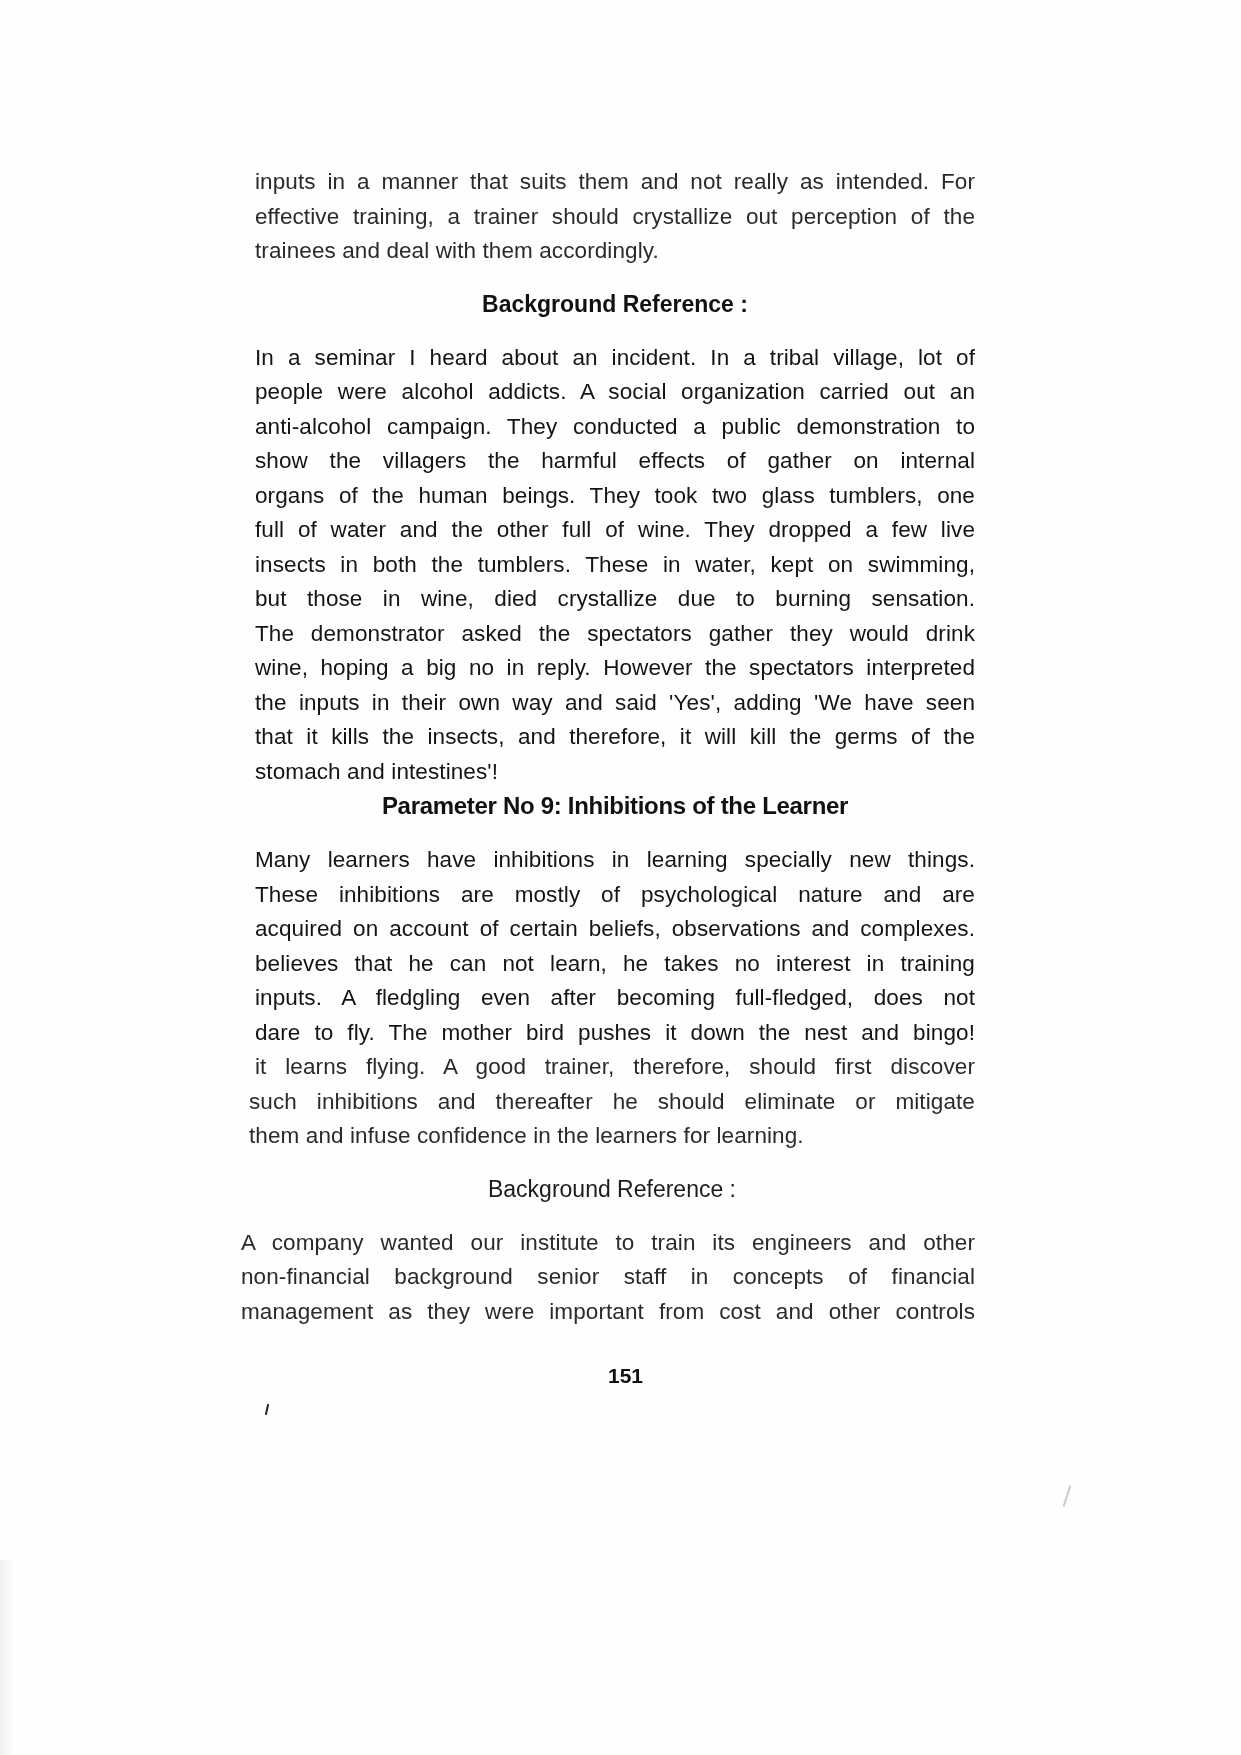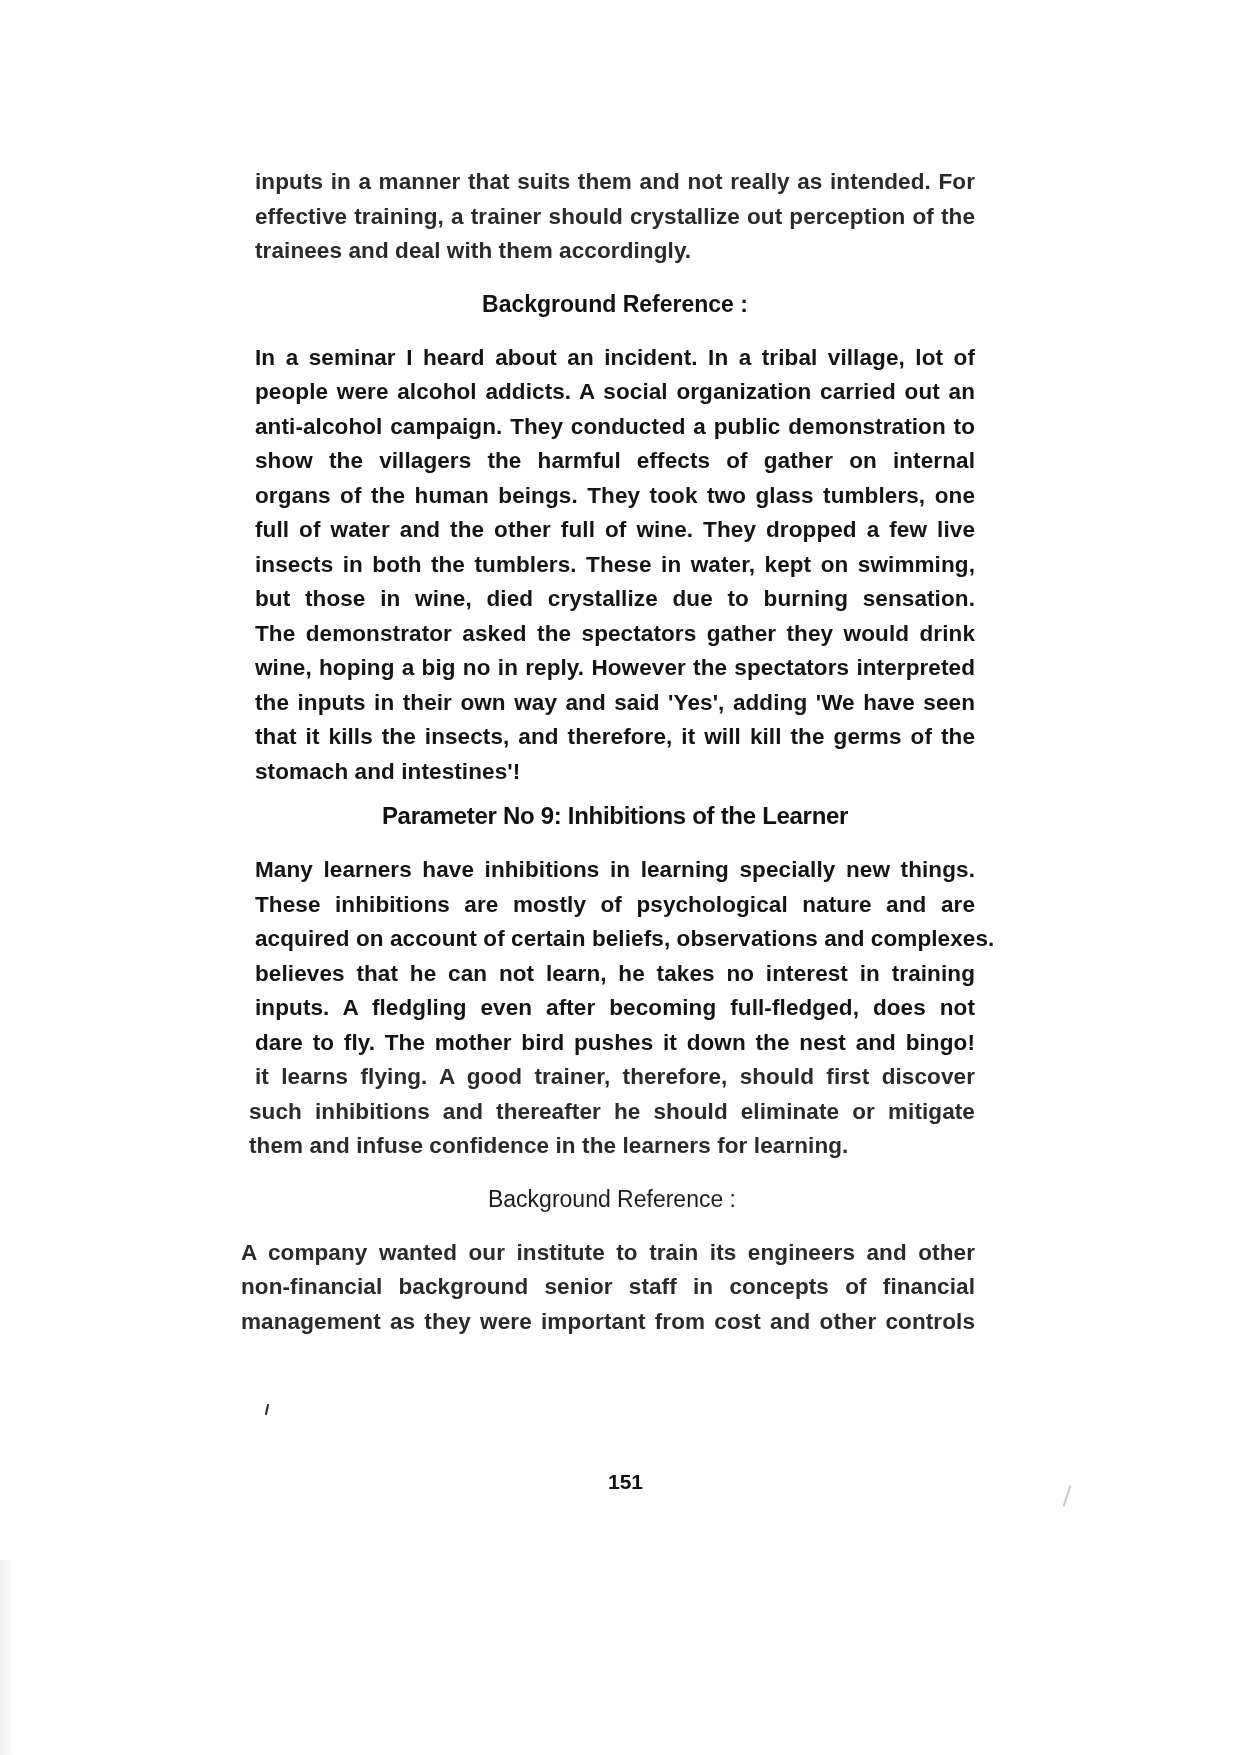--- a/index.html
+++ b/index.html
@@ -49,46 +49,45 @@
     .line {
       font-size: 22.5px;
       line-height: 34.5px;
       height: 34.5px;
       white-space: nowrap;
       text-align: justify;
       text-align-last: justify;
       letter-spacing: 0.1px;
       font-family: "Liberation Sans Narrow", "Liberation Sans", "DejaVu Sans", sans-serif;
       transform-origin: left center;
-      font-weight: bold;
     }
     .line.last {
       text-align-last: left;
     }
     .light { color: #2a2a2a; }
     .heading {
       font-weight: bold;
       font-size: 23px;
       color: #111;
       margin: 0;
       white-space: nowrap;
       text-align: center;
     }
     .h-bg1 { margin-top: 18px; margin-bottom: 20px; height: 34px; line-height: 34px; }
-    .h-param { margin-top: 10px; margin-bottom: 20px; height: 34px; line-height: 34px; font-size: 24px; letter-spacing: -0.3px; }
+    .h-param { margin-top: 0; margin-bottom: 20px; height: 34px; line-height: 34px; font-size: 24px; letter-spacing: -0.3px; }
     .h-param .normal { font-weight: bold; }
     .h-bg2 { margin-top: 18px; margin-bottom: 20px; height: 34px; line-height: 34px; font-weight: normal; color: #1c1c1c; }
     .block { margin: 0; }
     .shift-left { margin-left: -6px; }
     .shift-left2 { margin-left: -14px; }
     .page-number {
       position: absolute;
       left: 0;
       width: 1241px;
-      top: 1470px;
+      top: 1364px;
       text-align: center;
       font-weight: bold;
       font-size: 21px;
       color: #111;
       padding-left: 10px;
       box-sizing: border-box;
     }
     .tick-mark {
       position: absolute;
       left: 266px;

